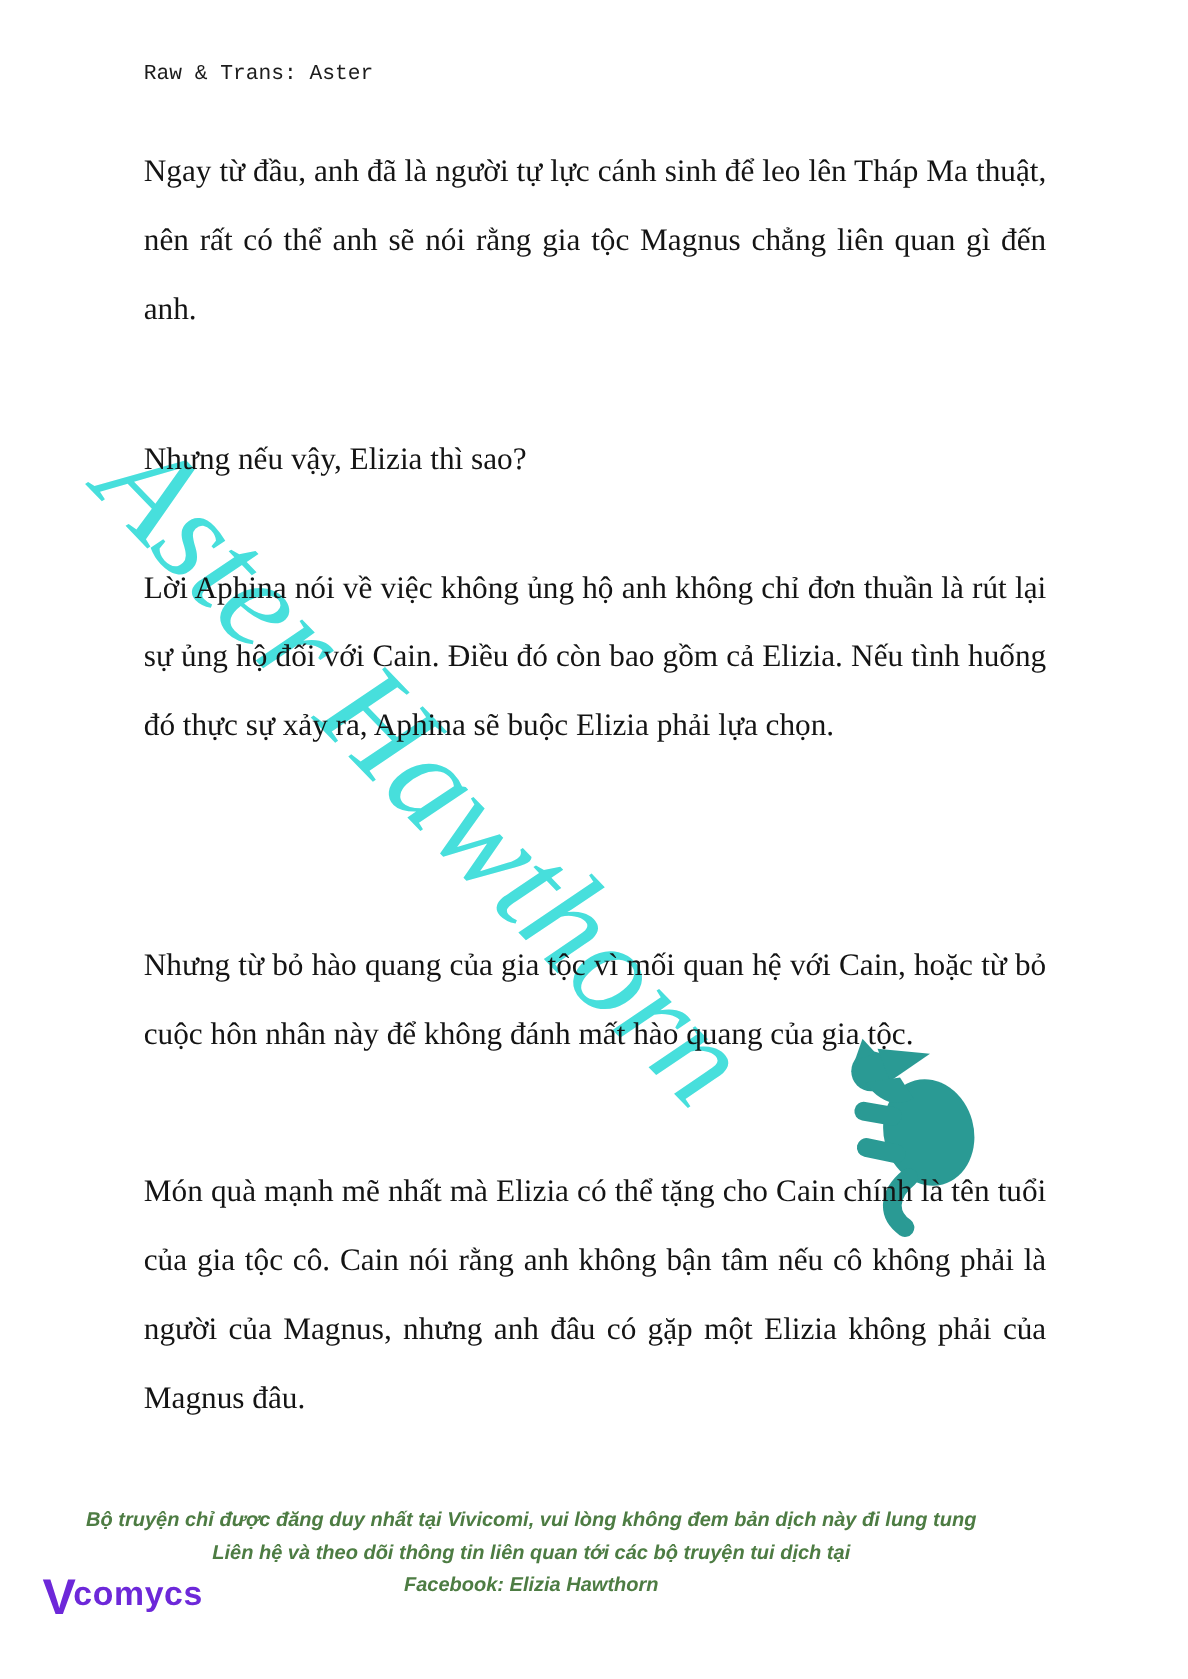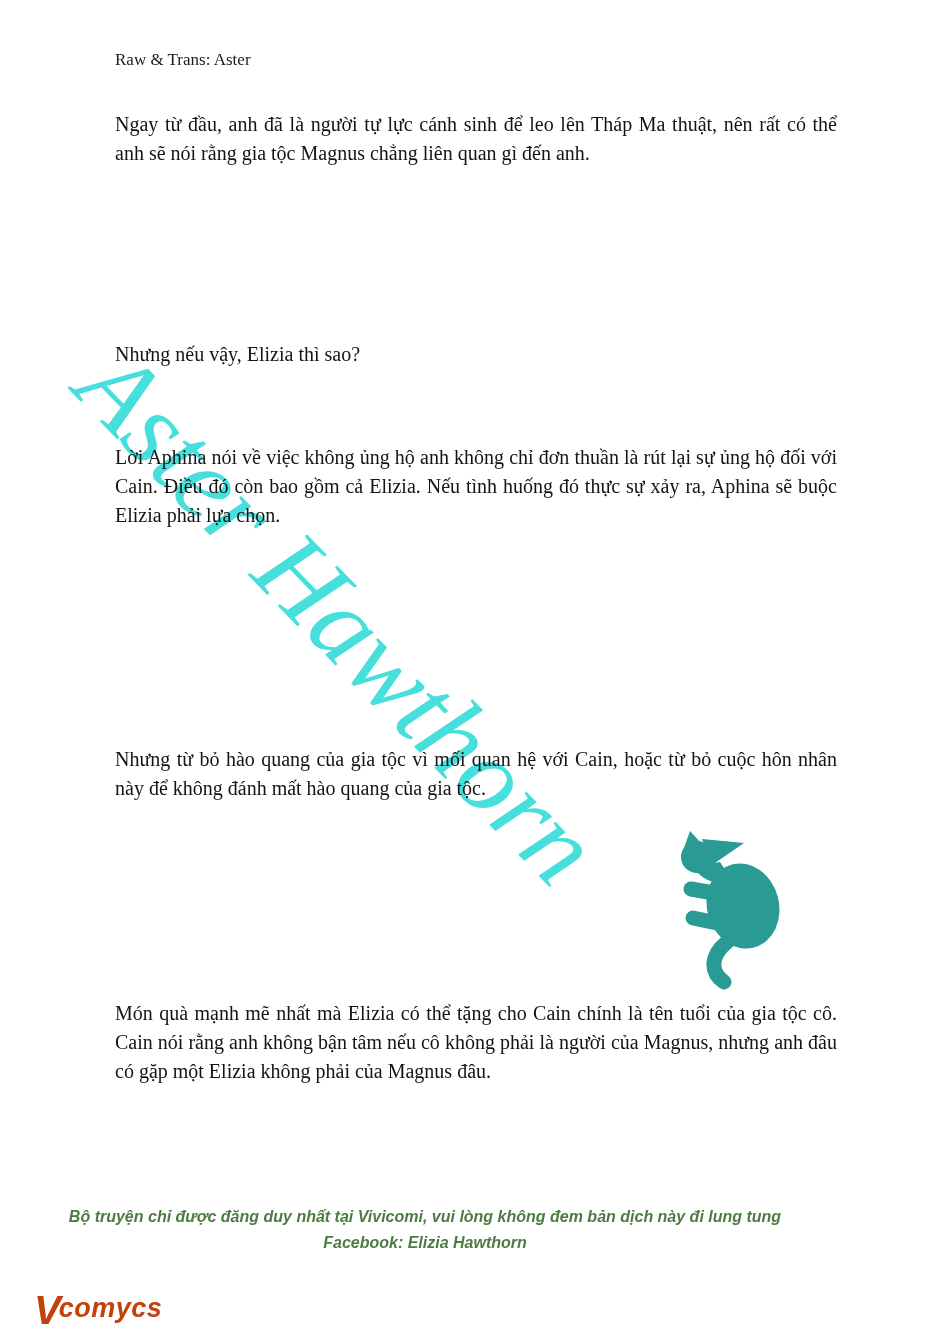--- a/index.html
+++ b/index.html
@@ -11,42 +11,42 @@
     overflow: hidden;
     font-family: "Liberation Serif", serif;
   }
 
   
   .credit {
     position: absolute;
     left: 115px;
     top: 50px;
     z-index: 3;
-    font-family: Liberation Serif, serif;
+    font-family: Liberation Mono, monospace;
     font-size: 17px;
     color: #1c1c1c;
   }
 
   
   .content p {
     position: absolute;
     left: 115px;
     width: 722px;
     margin: 0;
     z-index: 2;
-    font-size: 20px;
-    line-height: 29px;
+    font-size: 25px;
+    line-height: 55px;
     text-align: justify;
     color: #141414;
   }
   #p1 { top: 110px; }
   #p2 { top: 340px; text-align: left; }
   #p3 { top: 443px; }
   #p4 { top: 745px; }
-  #p5 { top: 999px; }
+  #p5 { top: 926px; }
 
   
   .watermark {
     position: absolute;
     left: 142px;
     top: 324px;
     z-index: 1;
     font-family: "Liberation Serif", serif;
     font-style: italic;
     font-size: 108px;
@@ -81,26 +81,25 @@
     font-size: 16px;
     line-height: 26px;
     color: #4d7c43;
   }
   .footer div { margin: 0; }
 
   
   .logo {
     position: absolute;
     left: 34px;
-    top: 1288px;
+    top: 1256px;
     z-index: 2;
     font-family: "Liberation Sans", sans-serif;
-    font-style: italic;
     font-weight: bold;
-    color: #c2410c;
+    color: #6d28d9;
     white-space: nowrap;
   }
   .logo-v {
     font-size: 40px;
     letter-spacing: -2px;
     vertical-align: -7px;
   }
   .logo-rest {
     font-size: 27px;
     letter-spacing: 0.5px;
@@ -133,20 +132,21 @@
   <div class="content">
     <p id="p1">Ngay từ đầu, anh đã là người tự lực cánh sinh để leo lên Tháp Ma thuật, nên rất có thể anh sẽ nói rằng gia tộc Magnus chẳng liên quan gì đến anh.</p>
     <p id="p2">Nhưng nếu vậy, Elizia thì sao?</p>
     <p id="p3">Lời Aphina nói về việc không ủng hộ anh không chỉ đơn thuần là rút lại sự ủng hộ đối với Cain. Điều đó còn bao gồm cả Elizia. Nếu tình huống đó thực sự xảy ra, Aphina sẽ buộc Elizia phải lựa chọn.</p>
     <p id="p4">Nhưng từ bỏ hào quang của gia tộc vì mối quan hệ với Cain, hoặc từ bỏ cuộc hôn nhân này để không đánh mất hào quang của gia tộc.</p>
     <p id="p5">Món quà mạnh mẽ nhất mà Elizia có thể tặng cho Cain chính là tên tuổi của gia tộc cô. Cain nói rằng anh không bận tâm nếu cô không phải là người của Magnus, nhưng anh đâu có gặp một Elizia không phải của Magnus đâu.</p>
   </div>
 
   <div class="footer">
     <div>Bộ truyện chỉ được đăng duy nhất tại Vivicomi, vui lòng không đem bản dịch này đi lung tung</div>
+    <div>Liên hệ và theo dõi thông tin liên quan tới các bộ truyện tui dịch tại</div>
     <div>Facebook: Elizia Hawthorn</div>
   </div>
 
   <div class="logo">
     <span class="logo-v">V</span><span class="logo-rest">comycs</span>
   </div>
 
 </div>
 
 </body></html>

